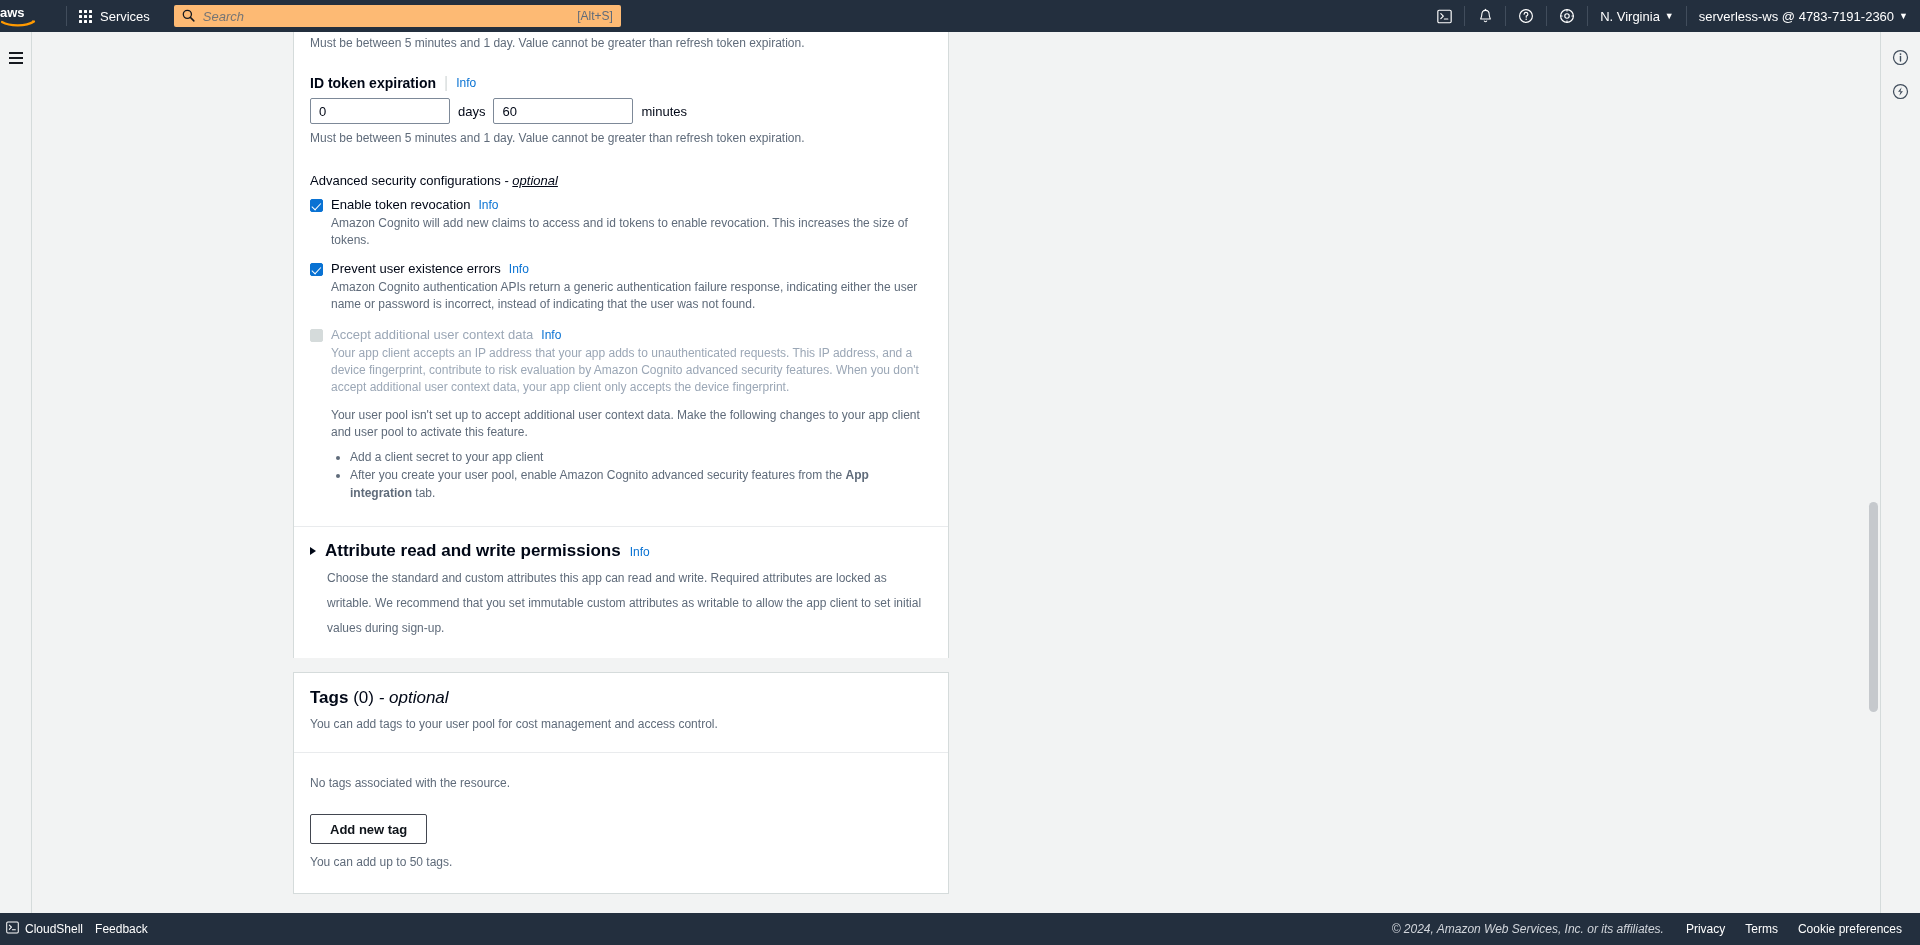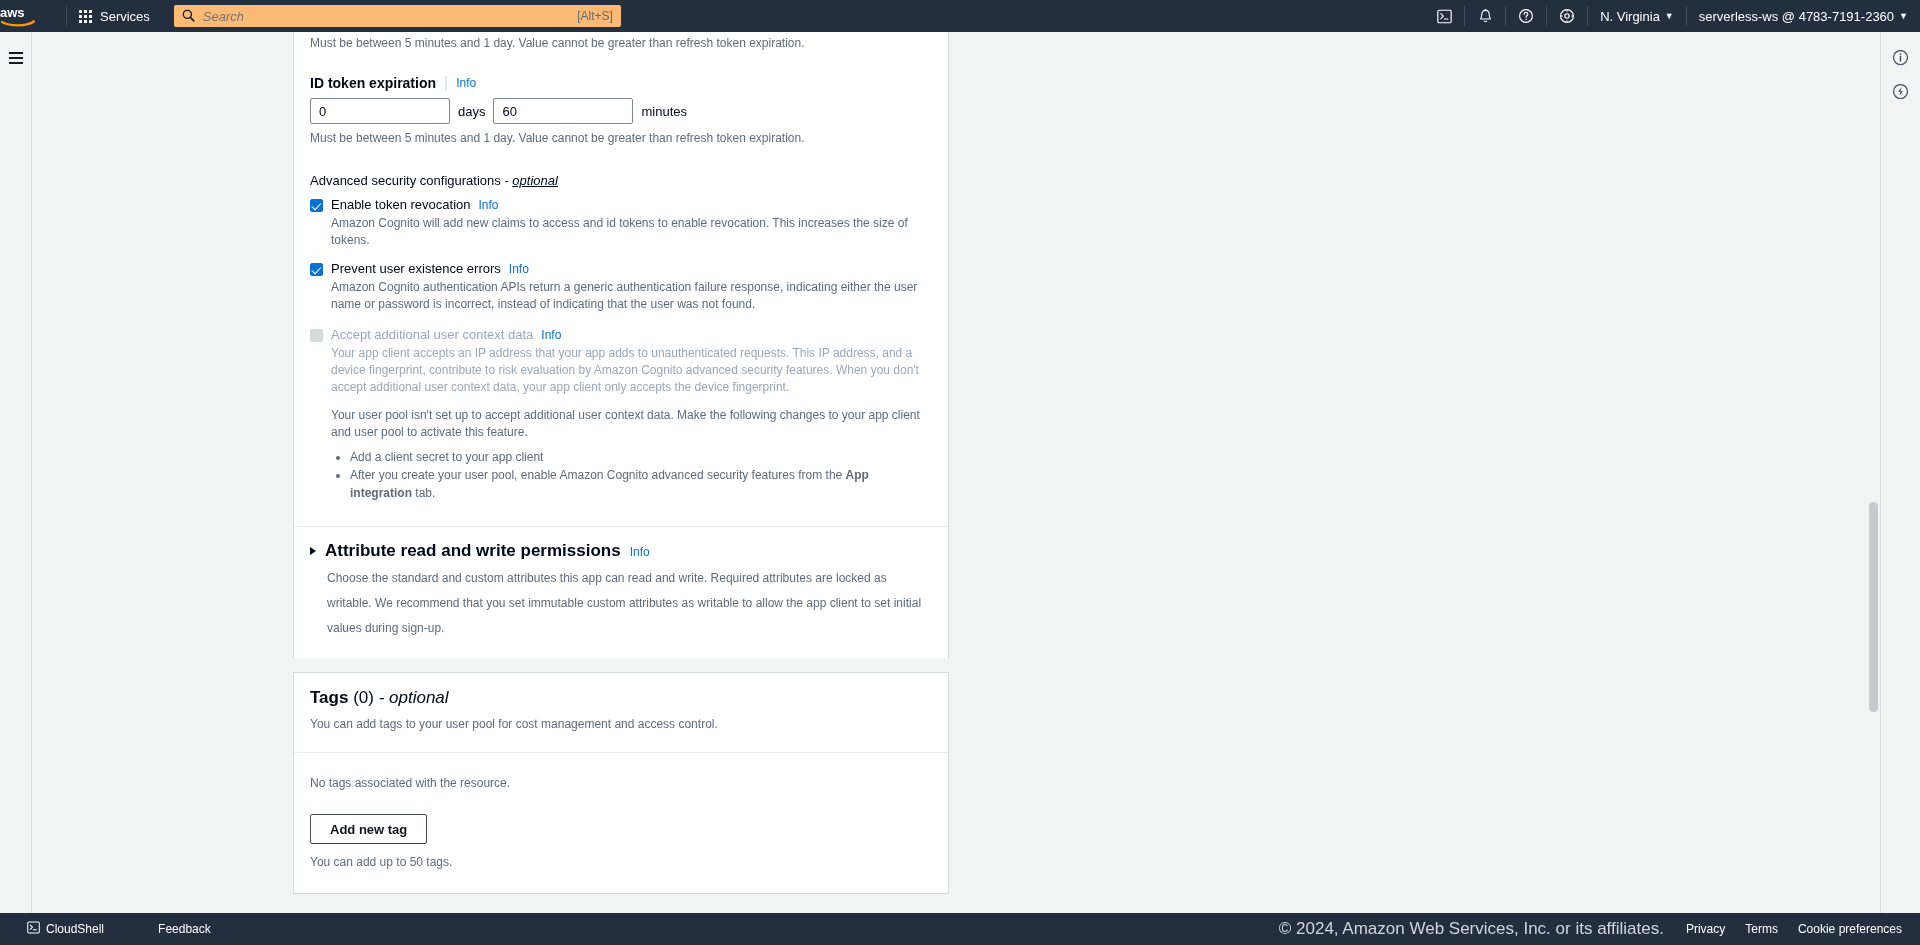--- a/index.html
+++ b/index.html
@@ -144,25 +144,25 @@
 
   .actions { display: flex; justify-content: flex-end; align-items: center; gap: 18px; margin-top: 22px; }
 
   
   .footer {
     position: absolute; bottom: 0; left: 0; width: 1920px; height: 32px;
     background: #232f3e; display: flex; align-items: center; z-index: 30;
   }
   .f-left { display: flex; align-items: center; gap: 0; }
   .f-btn {
-    height: 32px; display: flex; align-items: center; gap: 6px; padding: 0 27px;
+    height: 32px; display: flex; align-items: center; gap: 6px; padding: 0 6px;
     color: #fff; font-size: 12px; cursor: pointer;
   }
   .f-right { margin-left: auto; display: flex; align-items: center; gap: 0; padding-right: 8px; }
-  .f-copy { color: #d1d5db; font-size: 17px; padding: 0 12px; }
+  .f-copy { color: #d1d5db; font-size: 12px; padding: 0 12px; font-style: italic; }
   .f-link { color: #fff; font-size: 12px; padding: 0 10px; height: 32px; display: flex; align-items: center; cursor: pointer; }
 
   
   .scroll-v {
     position: absolute; right: 0; top: 0; width: 14px; height: 913px;
     background: #f2f3f3;
   }
   .scroll-thumb {
     position: absolute; right: 2px; top: 470px; width: 9px; height: 210px;
     background: #c6c9cd; border-radius: 5px;

